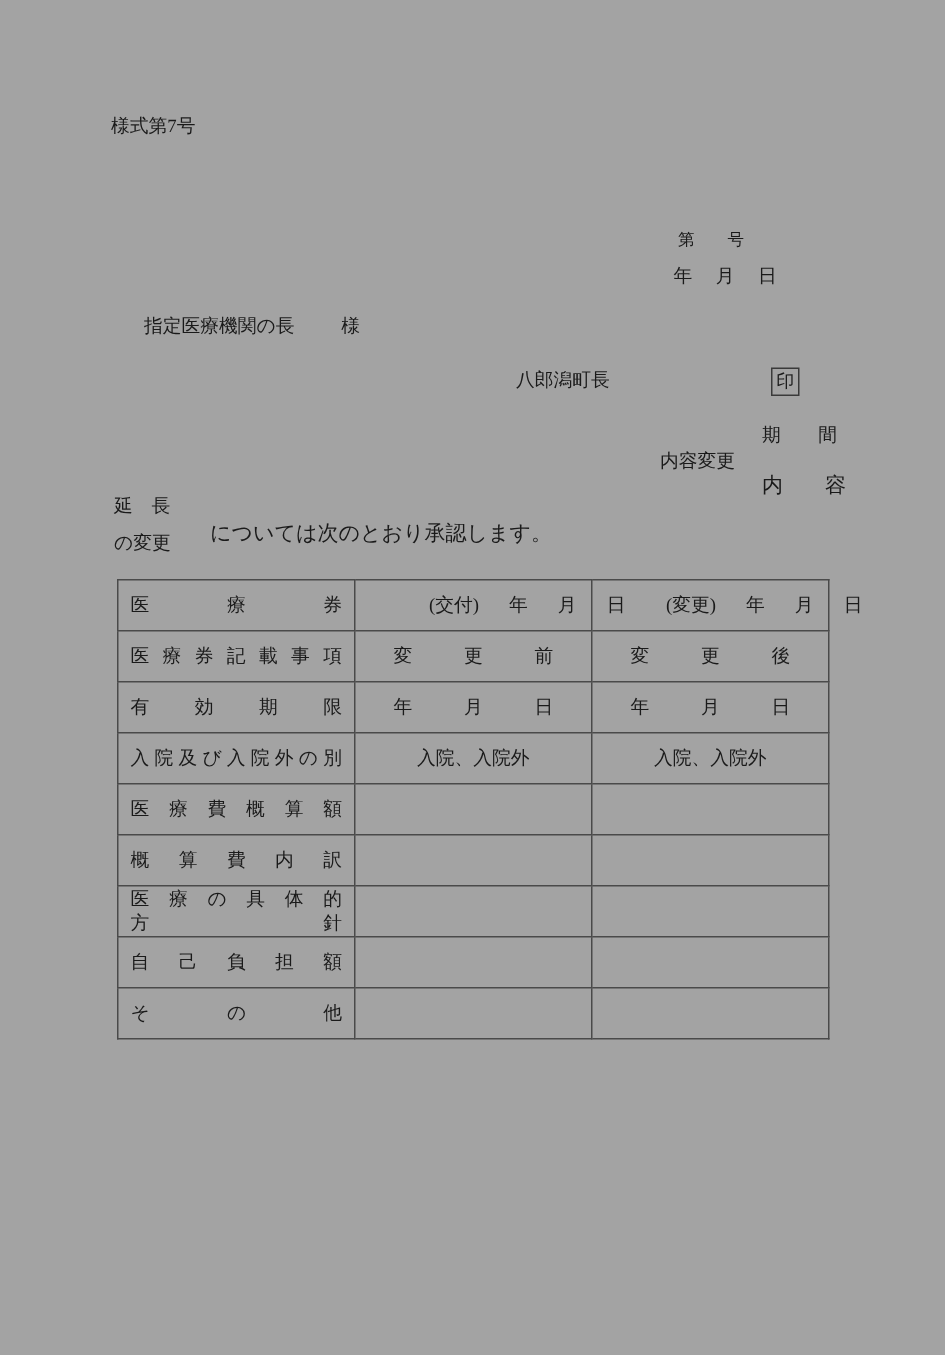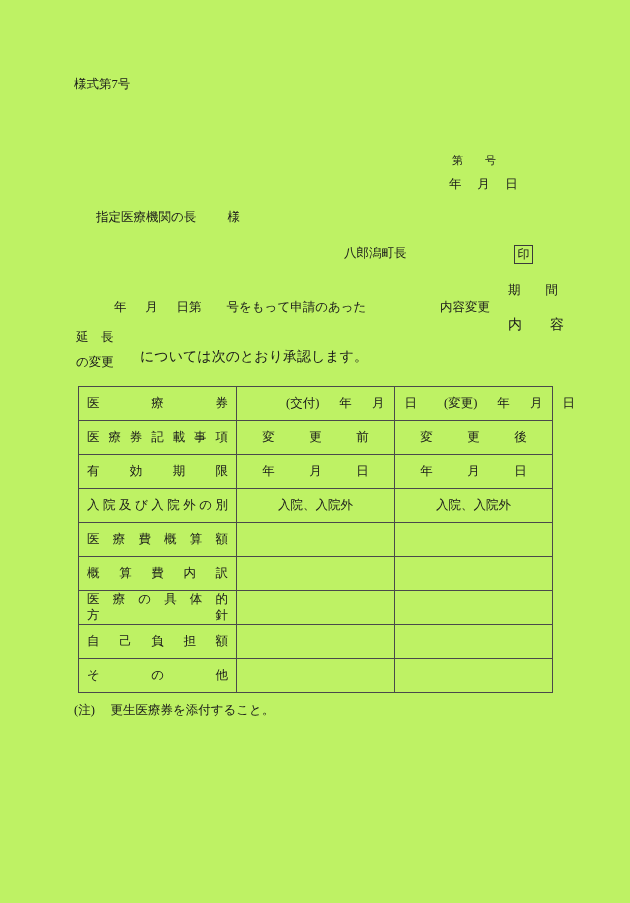--- a/index.html
+++ b/index.html
@@ -9,21 +9,21 @@
     background: #ffffff;
   }
   body {
     font-family: "Liberation Serif", "DejaVu Serif", serif;
     color: #1a1a1a;
   }
   #page {
     position: relative;
     width: 630px;
     height: 903px;
-    background: #bef264;
+    background: #a3a3a3;
     overflow: hidden;
   }
 
   
   .abs { position: absolute; white-space: pre; line-height: 1; }
 
   .t-form-no  { left: 74px;  top: 78px;  font-size: 12.5px; }
   .t-title    { left: 0;     top: 116px; width: 630px; text-align: center; font-size: 12.5px; }
 
   .t-no-line  { left: 452px; top: 155px; font-size: 11px; letter-spacing: 0; }
@@ -133,21 +133,20 @@
   <div class="abs t-addressee">指定医療機関の長          様</div>
 
   <div class="abs t-issuer">八郎潟町長</div>
 
   <div class="seal-box">印</div>
 
   <div class="abs t-kikan">期　　間</div>
 
   <div class="abs t-naiyo">内　　容</div>
 
-  <div class="abs t-body1">年      月      日第        号をもって申請のあった</div>
 
   <div class="abs t-kakaru">内容変更</div>
 
   <div class="abs t-encho">延　長</div>
 
   <div class="abs t-henko">の変更</div>
 
   <div class="abs t-body2">については次のとおり承認します。</div>
 
   <table id="form-table">
@@ -314,16 +313,15 @@
               <span>の</span>
               <span>他</span>
             </span>
           </td>
           <td class="val"><span></span></td>
           <td class="val"><span></span></td>
         </tr>
       </tbody>
   </table>
 
-  <div class="abs t-note1">(注)     更生医療券を添付すること。</div>
 
 
 </div>
 
 </body></html>

